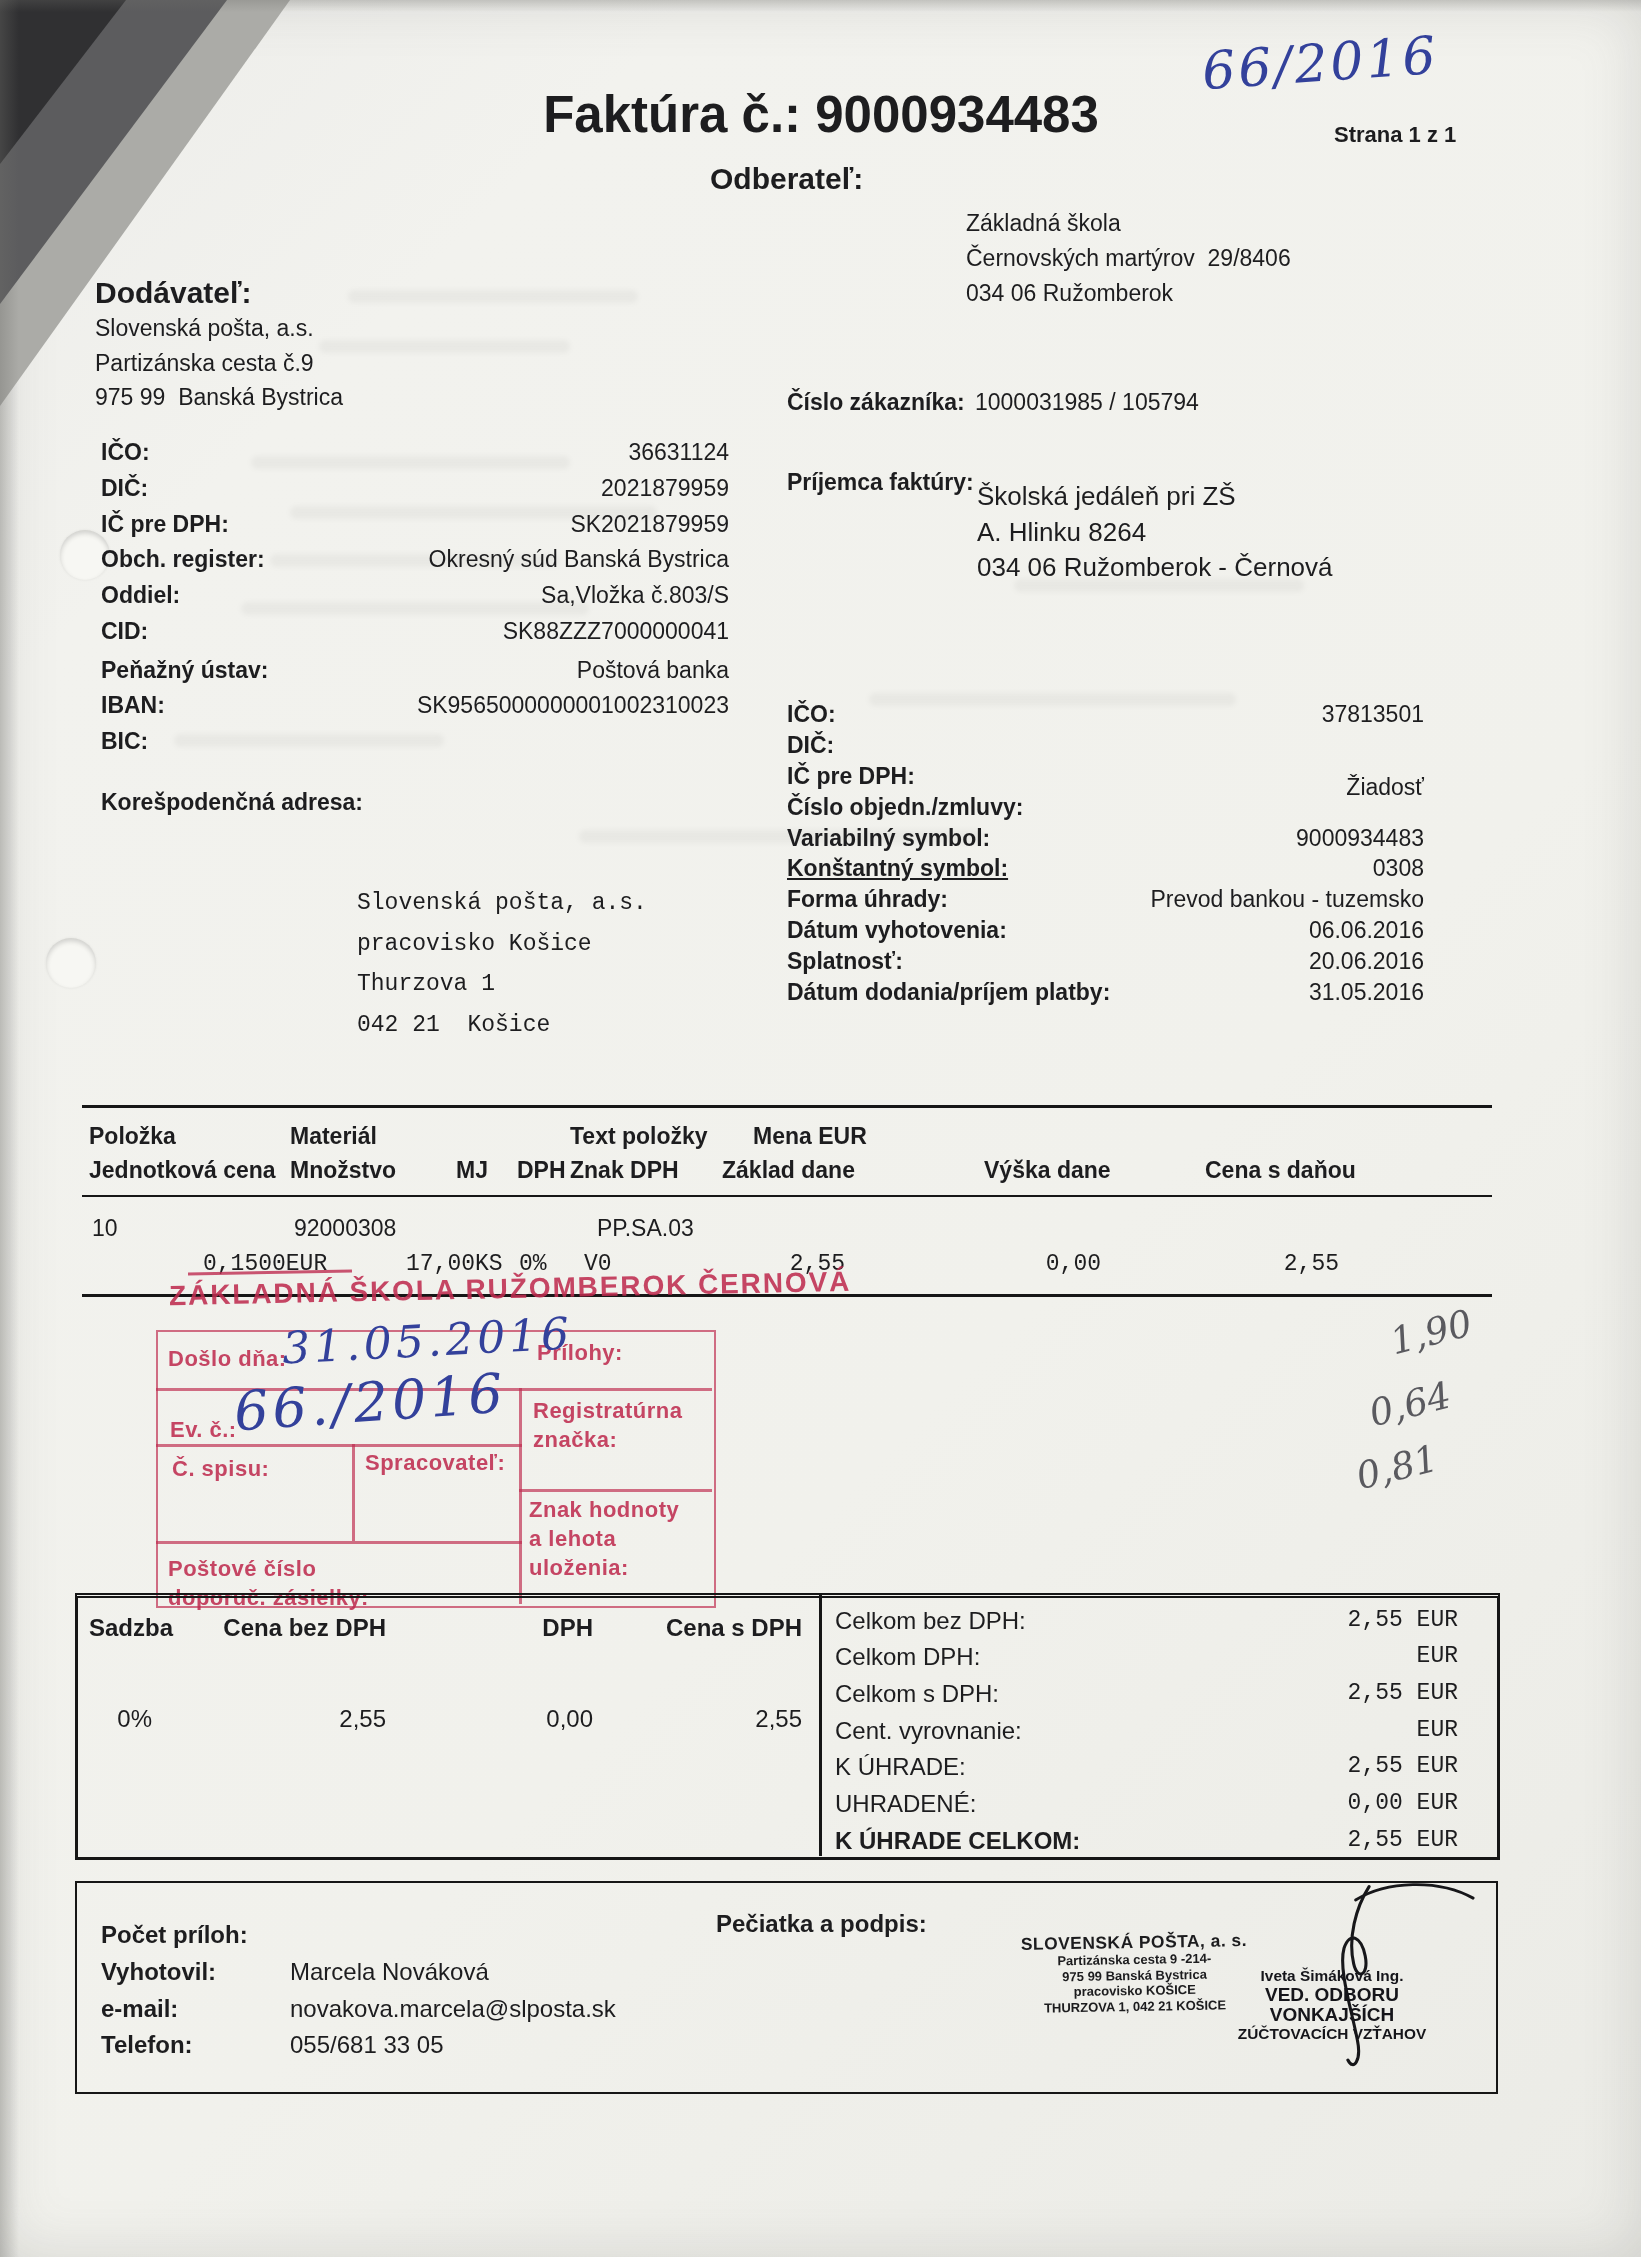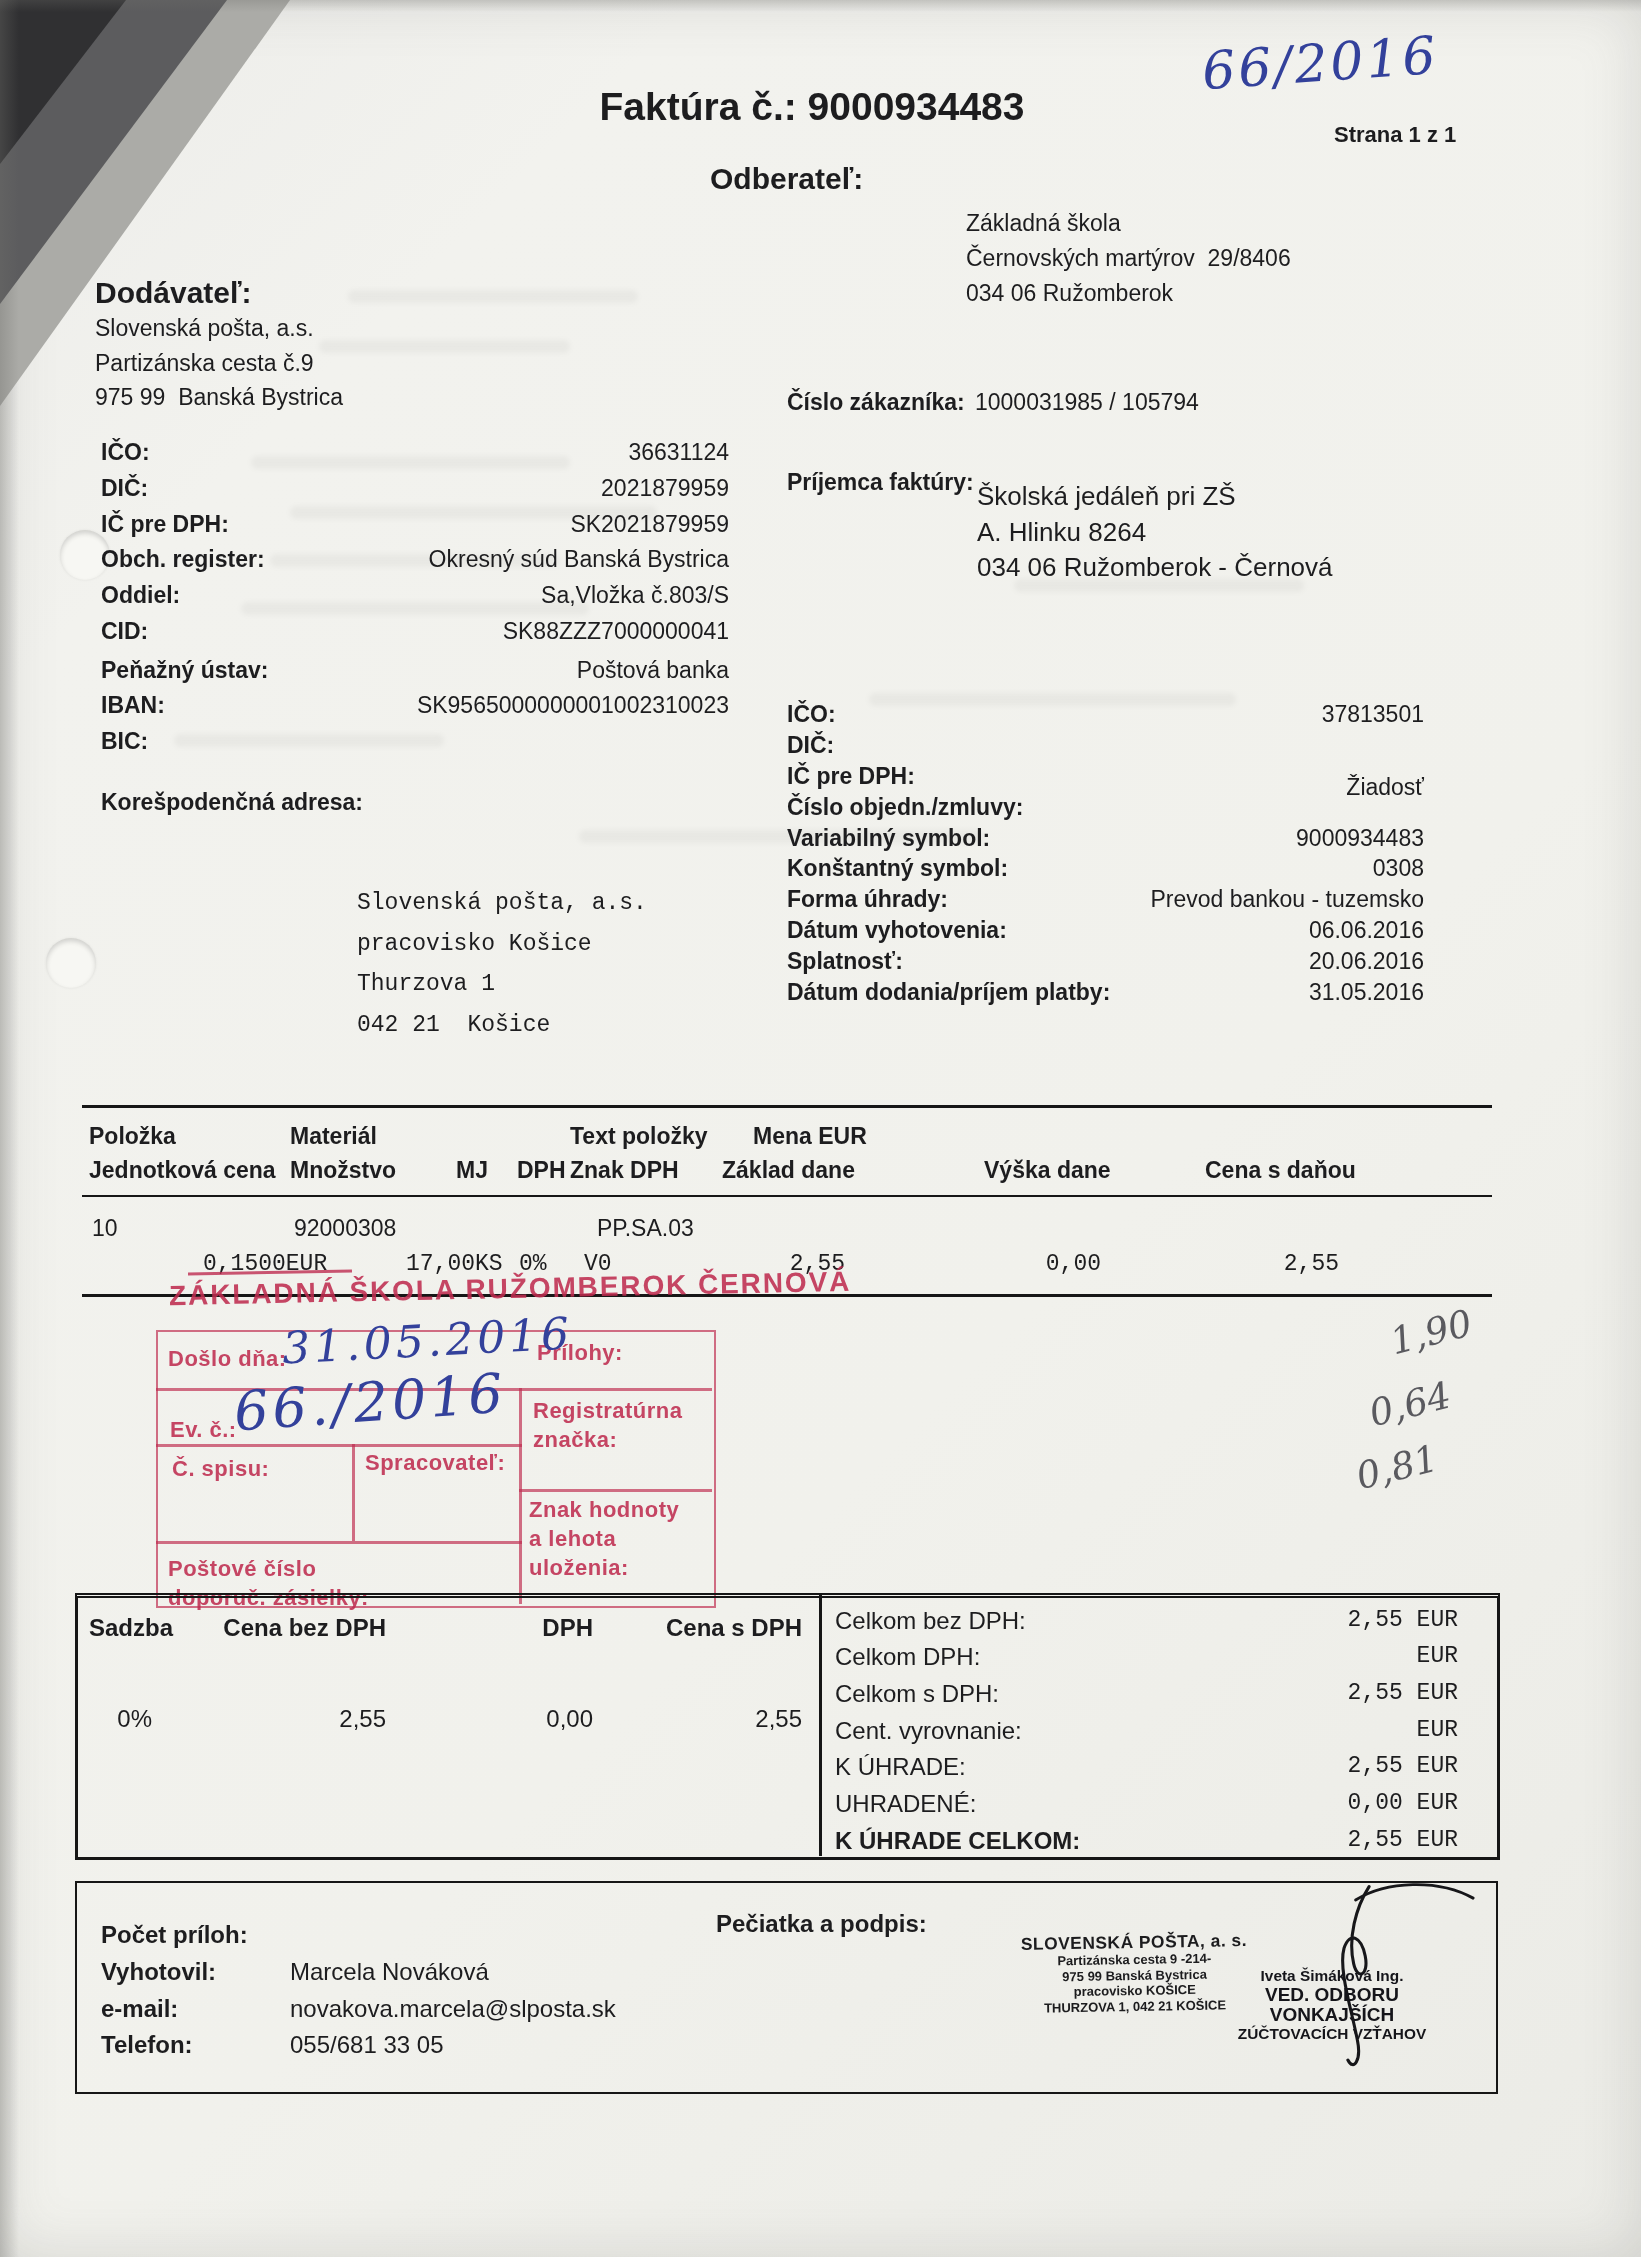--- a/index.html
+++ b/index.html
@@ -48,21 +48,21 @@
   <div class="bleed" style="left:251px;top:456px;width:319px;"></div>
   <div class="bleed" style="left:290px;top:506px;width:367px;"></div>
   <div class="bleed" style="left:270px;top:554px;width:290px;"></div>
   <div class="bleed" style="left:241px;top:602px;width:348px;"></div>
   <div class="bleed" style="left:869px;top:693px;width:367px;"></div>
   <div class="bleed" style="left:174px;top:734px;width:270px;"></div>
   <div class="bleed" style="left:579px;top:830px;width:406px;"></div>
   <div class="bleed" style="left:1014px;top:579px;width:290px;"></div>
 
   <div class="abs hw" style="left:1202px;top:33px;font-size:52px;letter-spacing:2.9px;transform:rotate(-4deg);">66/2016</div>
-  <div class="abs b c" style="left:392px;top:85px;width:840px;font-size:39px;">Faktúra č.: 9000934483</div>
+  <div class="abs b c" style="left:401px;top:85px;width:840px;font-size:51px;">Faktúra č.: 9000934483</div>
   <div class="abs b" style="left:1334px;top:122px;font-size:22px;">Strana 1 z 1</div>
 
   <div class="abs b" style="left:710px;top:162px;font-size:30px;">Odberateľ:</div>
   <div class="abs t24" style="left:966px;top:210px;">Základná škola</div>
   <div class="abs t24 pre" style="left:966px;top:245px;">Černovských martýrov  29/8406</div>
   <div class="abs t24" style="left:966px;top:280px;">034 06 Ružomberok</div>
 
   <div class="abs b" style="left:95px;top:276px;font-size:30px;">Dodávateľ:</div>
   <div class="abs t24" style="left:95px;top:315px;">Slovenská pošta, a.s.</div>
   <div class="abs t24" style="left:95px;top:350px;">Partizánska cesta č.9</div>
@@ -104,21 +104,21 @@
   <div class="abs b t24" style="left:787px;top:701px;">IČO:</div>
   <div class="abs r t24" style="left:1038px;top:701px;width:386px;">37813501</div>
   <div class="abs b t24" style="left:787px;top:732px;">DIČ:</div>
   <div class="abs r t24" style="left:1038px;top:732px;width:386px;"></div>
   <div class="abs b t24" style="left:787px;top:763px;">IČ pre DPH:</div>
   <div class="abs r t24" style="left:1038px;top:763px;width:386px;"></div>
   <div class="abs b t24" style="left:787px;top:794px;">Číslo objedn./zmluvy:</div>
   <div class="abs r t24" style="left:1038px;top:774px;width:386px;">Žiadosť</div>
   <div class="abs b t24" style="left:787px;top:825px;">Variabilný symbol:</div>
   <div class="abs r t24" style="left:1038px;top:825px;width:386px;">9000934483</div>
-  <div class="abs b t24" style="left:787px;top:855px;">Konštantný symbol:</div>
+  <div class="abs b t24" style="left:787px;top:855px;text-decoration:underline;">Konštantný symbol:</div>
   <div class="abs r t24" style="left:1038px;top:855px;width:386px;">0308</div>
   <div class="abs b t24" style="left:787px;top:886px;">Forma úhrady:</div>
   <div class="abs r t24" style="left:1038px;top:886px;width:386px;">Prevod bankou - tuzemsko</div>
   <div class="abs b t24" style="left:787px;top:917px;">Dátum vyhotovenia:</div>
   <div class="abs r t24" style="left:1038px;top:917px;width:386px;">06.06.2016</div>
   <div class="abs b t24" style="left:787px;top:948px;">Splatnosť:</div>
   <div class="abs r t24" style="left:1038px;top:948px;width:386px;">20.06.2016</div>
   <div class="abs b t24" style="left:787px;top:979px;">Dátum dodania/príjem platby:</div>
   <div class="abs r t24" style="left:1038px;top:979px;width:386px;">31.05.2016</div>
 

